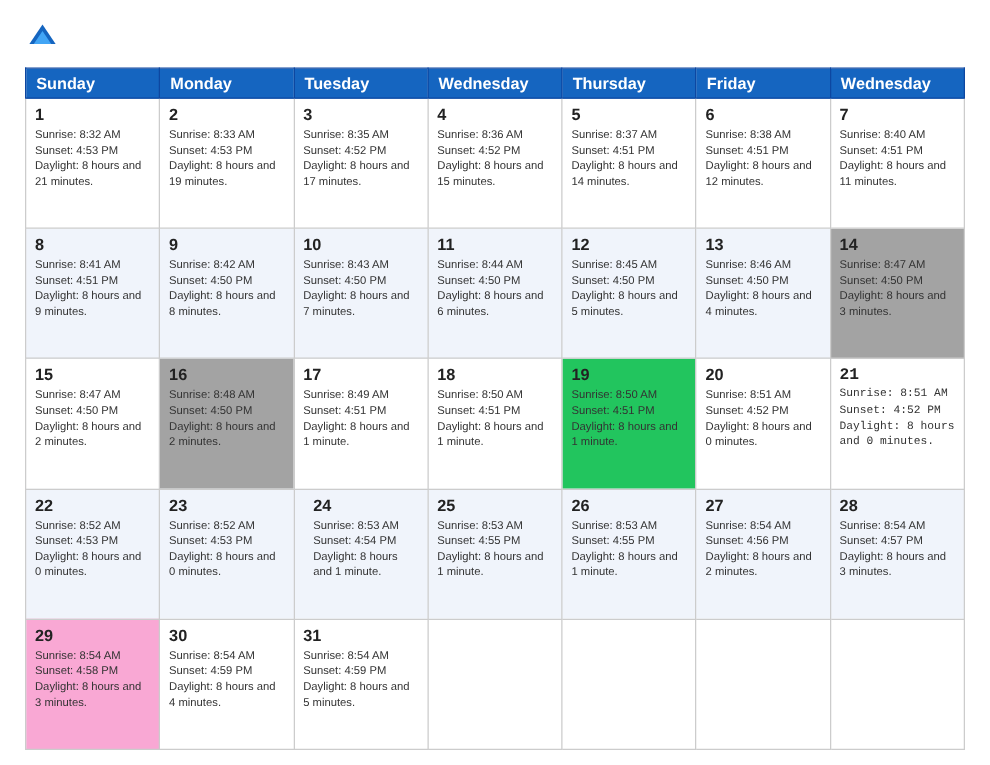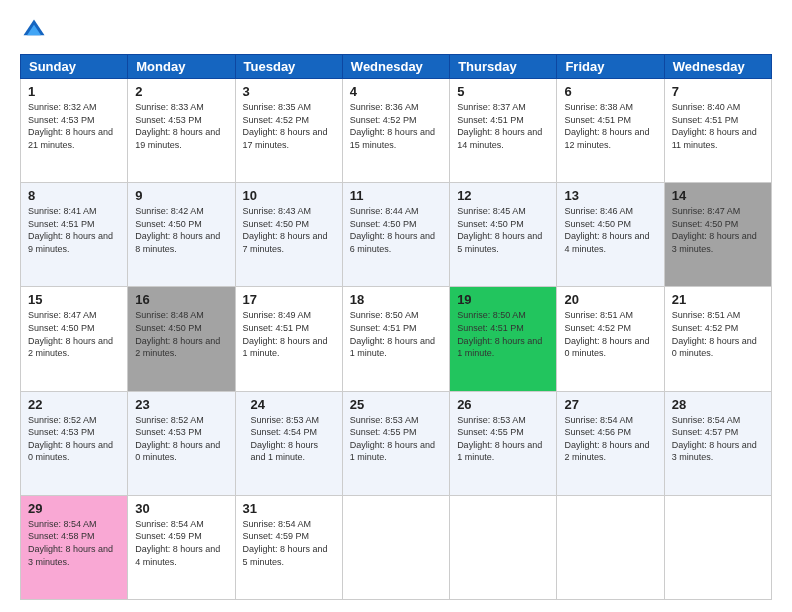--- a/index.html
+++ b/index.html
@@ -207,21 +207,21 @@
         <span class="day-detail">Sunrise: 8:50 AM<br>Sunset: 4:51 PM<br>Daylight: 8 hours and 1 minute.</span>
       </td>
           <td style="background: #22c55e;">
         <span class="day-num">19</span>
         <span class="day-detail">Sunrise: 8:50 AM<br>Sunset: 4:51 PM<br>Daylight: 8 hours and 1 minute.</span>
       </td>
           <td style="background: rgb(255, 255, 255);">
         <span class="day-num">20</span>
         <span class="day-detail">Sunrise: 8:51 AM<br>Sunset: 4:52 PM<br>Daylight: 8 hours and 0 minutes.</span>
       </td>
-          <td style="background: rgb(255, 255, 255);">
+          <td style="background: rgb(255, 255, 255); font-family: Liberation Mono, monospace;">
         <span class="day-num">21</span>
         <span class="day-detail">Sunrise: 8:51 AM<br>Sunset: 4:52 PM<br>Daylight: 8 hours and 0 minutes.</span>
       </td>
         </tr>
         <tr>
           <td style="background: rgb(240, 244, 251);">
         <span class="day-num">22</span>
         <span class="day-detail">Sunrise: 8:52 AM<br>Sunset: 4:53 PM<br>Daylight: 8 hours and 0 minutes.</span>
       </td>
           <td style="background: rgb(240, 244, 251);">

